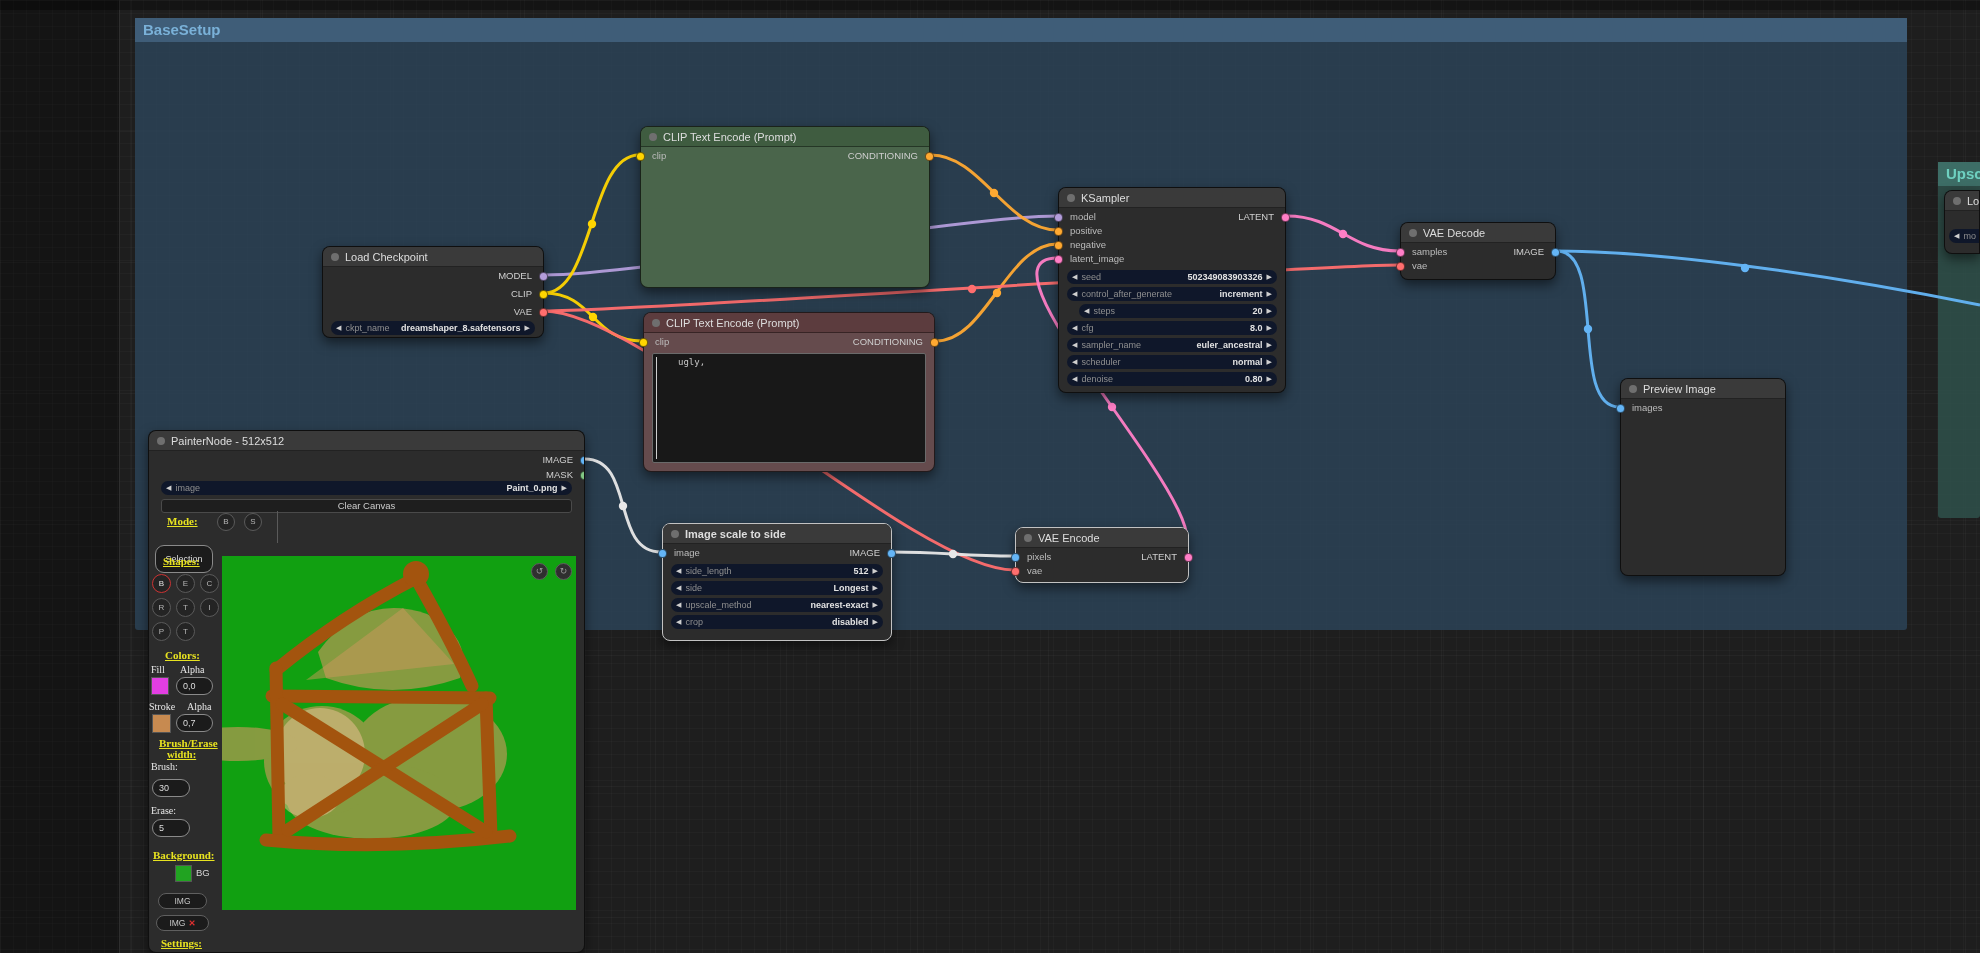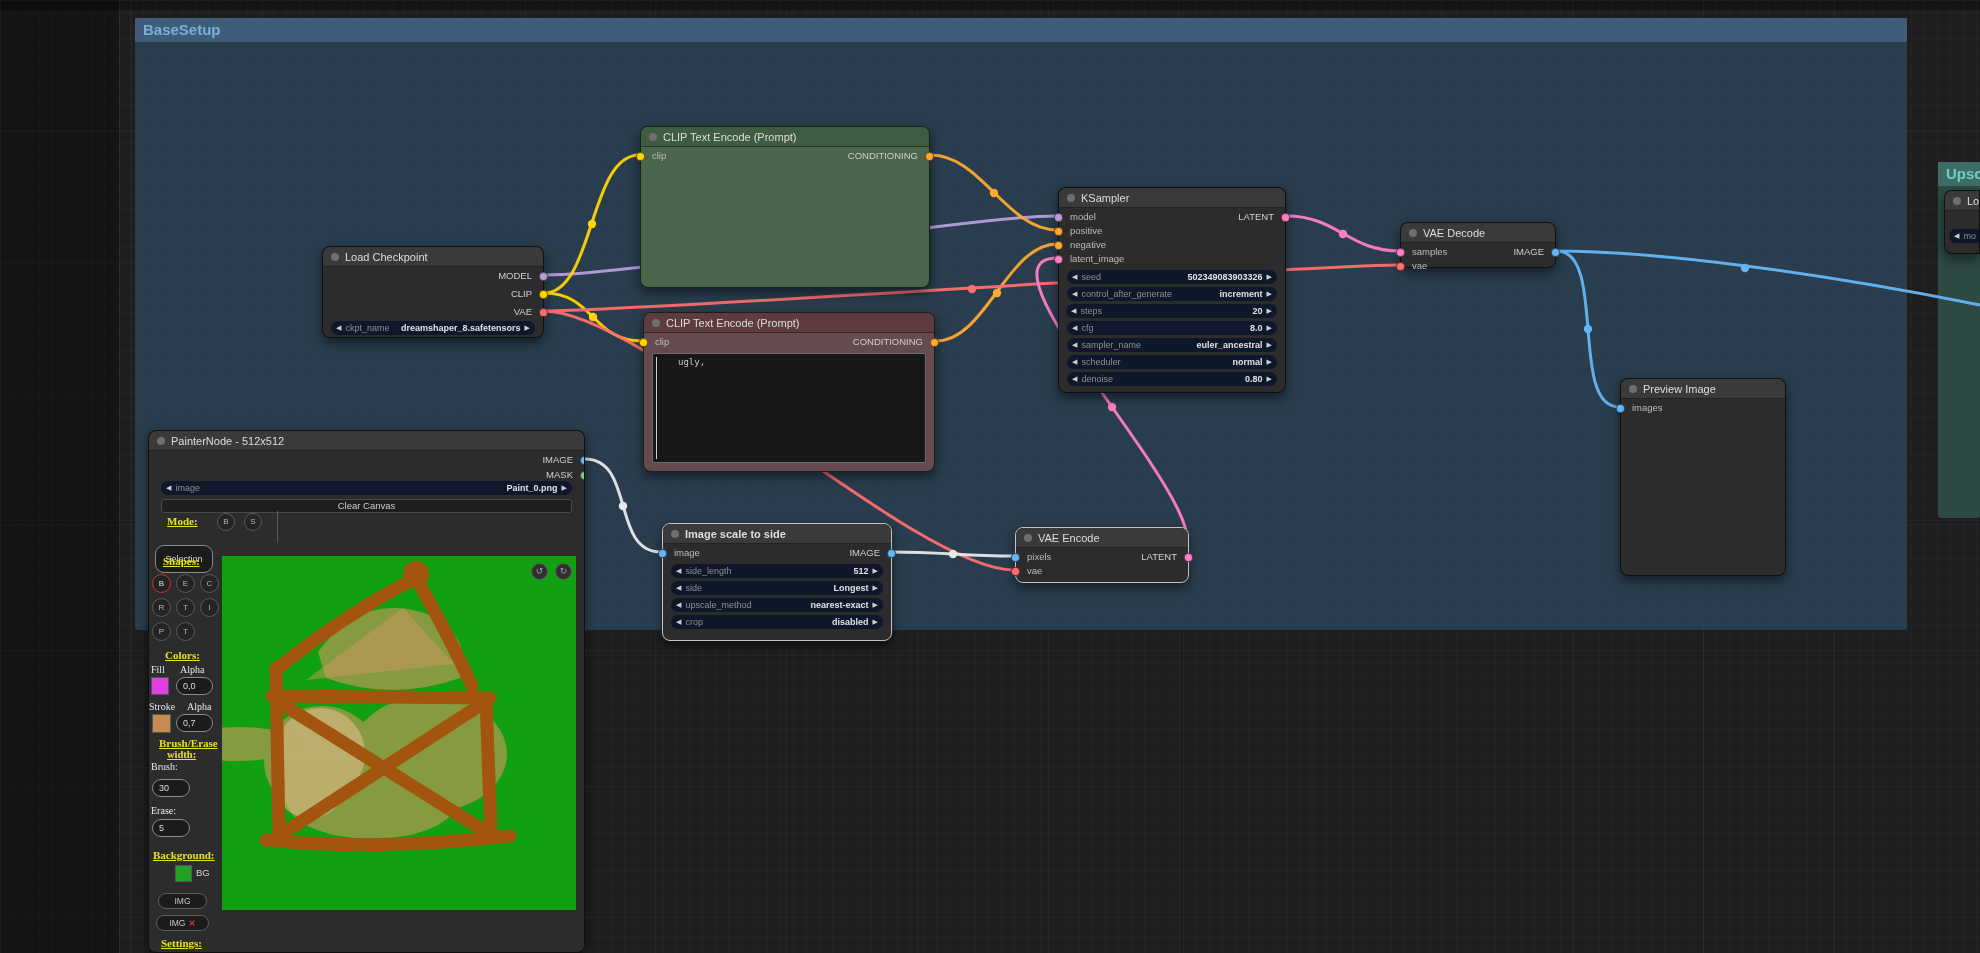--- a/index.html
+++ b/index.html
@@ -177,21 +177,21 @@
         <span class="wlab">seed</span>
         <span class="wval b">502349083903326</span>
         <span class="arr">▶</span>
       </div>
     <div class="widget" style="left:8px; right:8px; top:99px;">
         <span class="arr">◀</span>
         <span class="wlab">control_after_generate</span>
         <span class="wval b">increment</span>
         <span class="arr">▶</span>
       </div>
-    <div class="widget" style="left:7px; right:8px; top:116px;align-items:center;">
+    <div class="widget" style="left:20px; right:8px; top:116px;align-items:center;">
         <span class="arr">◀</span>
         <span class="wlab">steps</span>
         <span class="wval b">20</span>
         <span class="arr">▶</span>
       </div>
     <div class="widget" style="left:8px; right:8px; top:133px;">
         <span class="arr">◀</span>
         <span class="wlab">cfg</span>
         <span class="wval b">8.0</span>
         <span class="arr">▶</span>
@@ -209,21 +209,21 @@
         <span class="arr">▶</span>
       </div>
     <div class="widget" style="left:8px; right:8px; top:184px;">
         <span class="arr">◀</span>
         <span class="wlab">denoise</span>
         <span class="wval b">0.80</span>
         <span class="arr">▶</span>
       </div>
   </div>
 
-  <div class="node" style="left:1400px; top:222px; width:156px; height:46px;">
+  <div class="node" style="left:1400px; top:222px; width:156px; height:58px;">
     <div class="ntitle">
         <span class="tdot"></span>
         <span>VAE Decode</span>
       </div>
     <div class="prow" style="top:22px;"><span class="port in" style="background: rgb(255, 126, 198);"></span><span class="plab-in">samples</span><span class="plab-out">IMAGE</span><span class="port out" style="background: rgb(100, 181, 246);"></span></div>
     <div class="prow" style="top:36px;"><span class="port in" style="background: rgb(255, 110, 110);"></span><span class="plab-in">vae</span></div>
   </div>
 
   <div class="node" style="left:1620px; top:378px; width:166px; height:198px;">
     <div class="ntitle">

